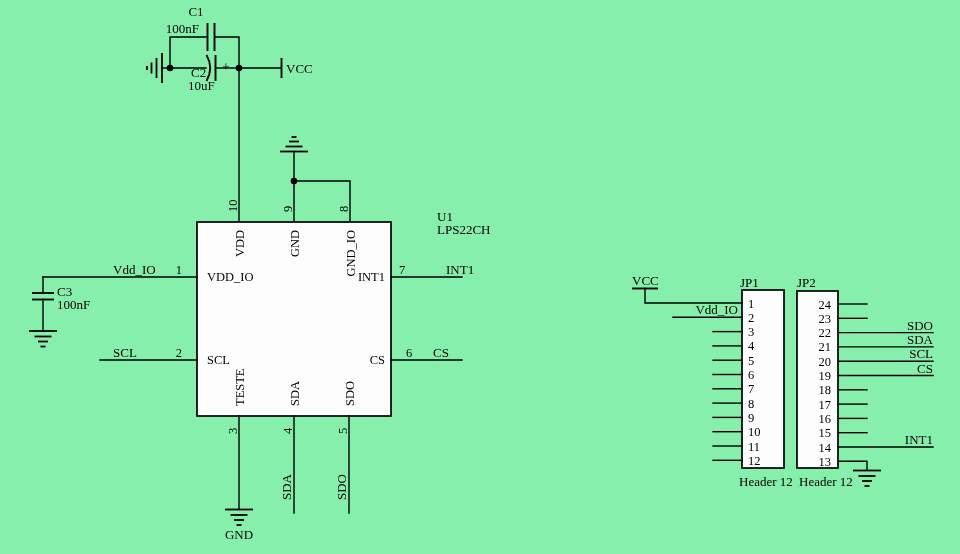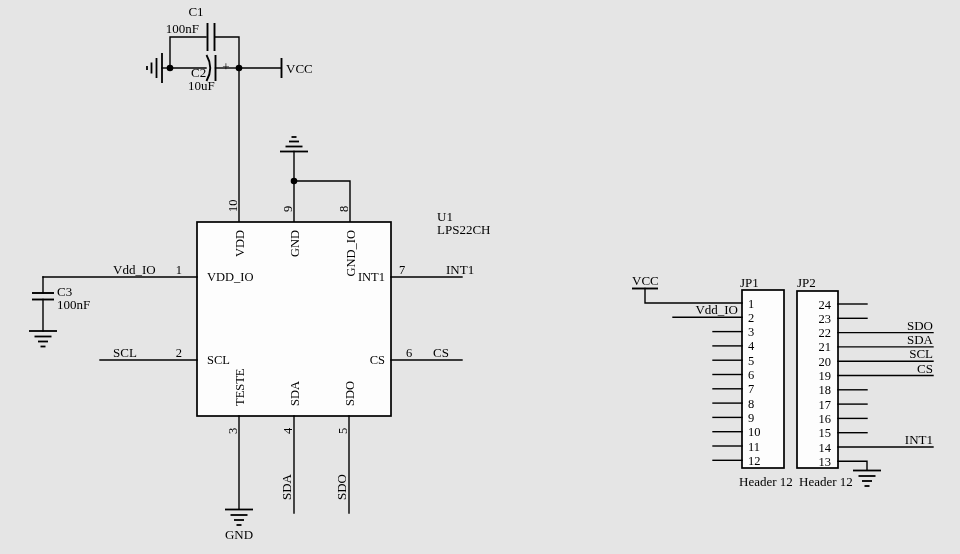--- a/index.html
+++ b/index.html
@@ -1,16 +1,16 @@
 <!DOCTYPE html>
 <html><head>
 <meta charset="utf-8">
 <style>
   html,body{margin:0;padding:0;background:#ffffff;}
-  #canvas{position:relative;width:960px;height:554px;background:#e5e5e5;overflow:hidden;}
+  #canvas{position:relative;width:960px;height:554px;background:#86efac;overflow:hidden;}
   svg{display:block;}
   .w{stroke:#000000;stroke-width:1.4;fill:none;stroke-linecap:square;}
   .plate{stroke:#000000;stroke-width:1.9;fill:none;stroke-linecap:butt;}
   .gbar{stroke:#000000;stroke-width:1.8;fill:none;stroke-linecap:butt;}
   .bx{stroke:#000000;stroke-width:1.7;fill:#fdfdfd;}
   .dot{fill:#000000;stroke:none;}
   text{font-family:"Liberation Serif","DejaVu Serif",serif;font-size:13px;fill:#000000;}
   .pn{font-size:12.5px;}
 </style>
 </head>

